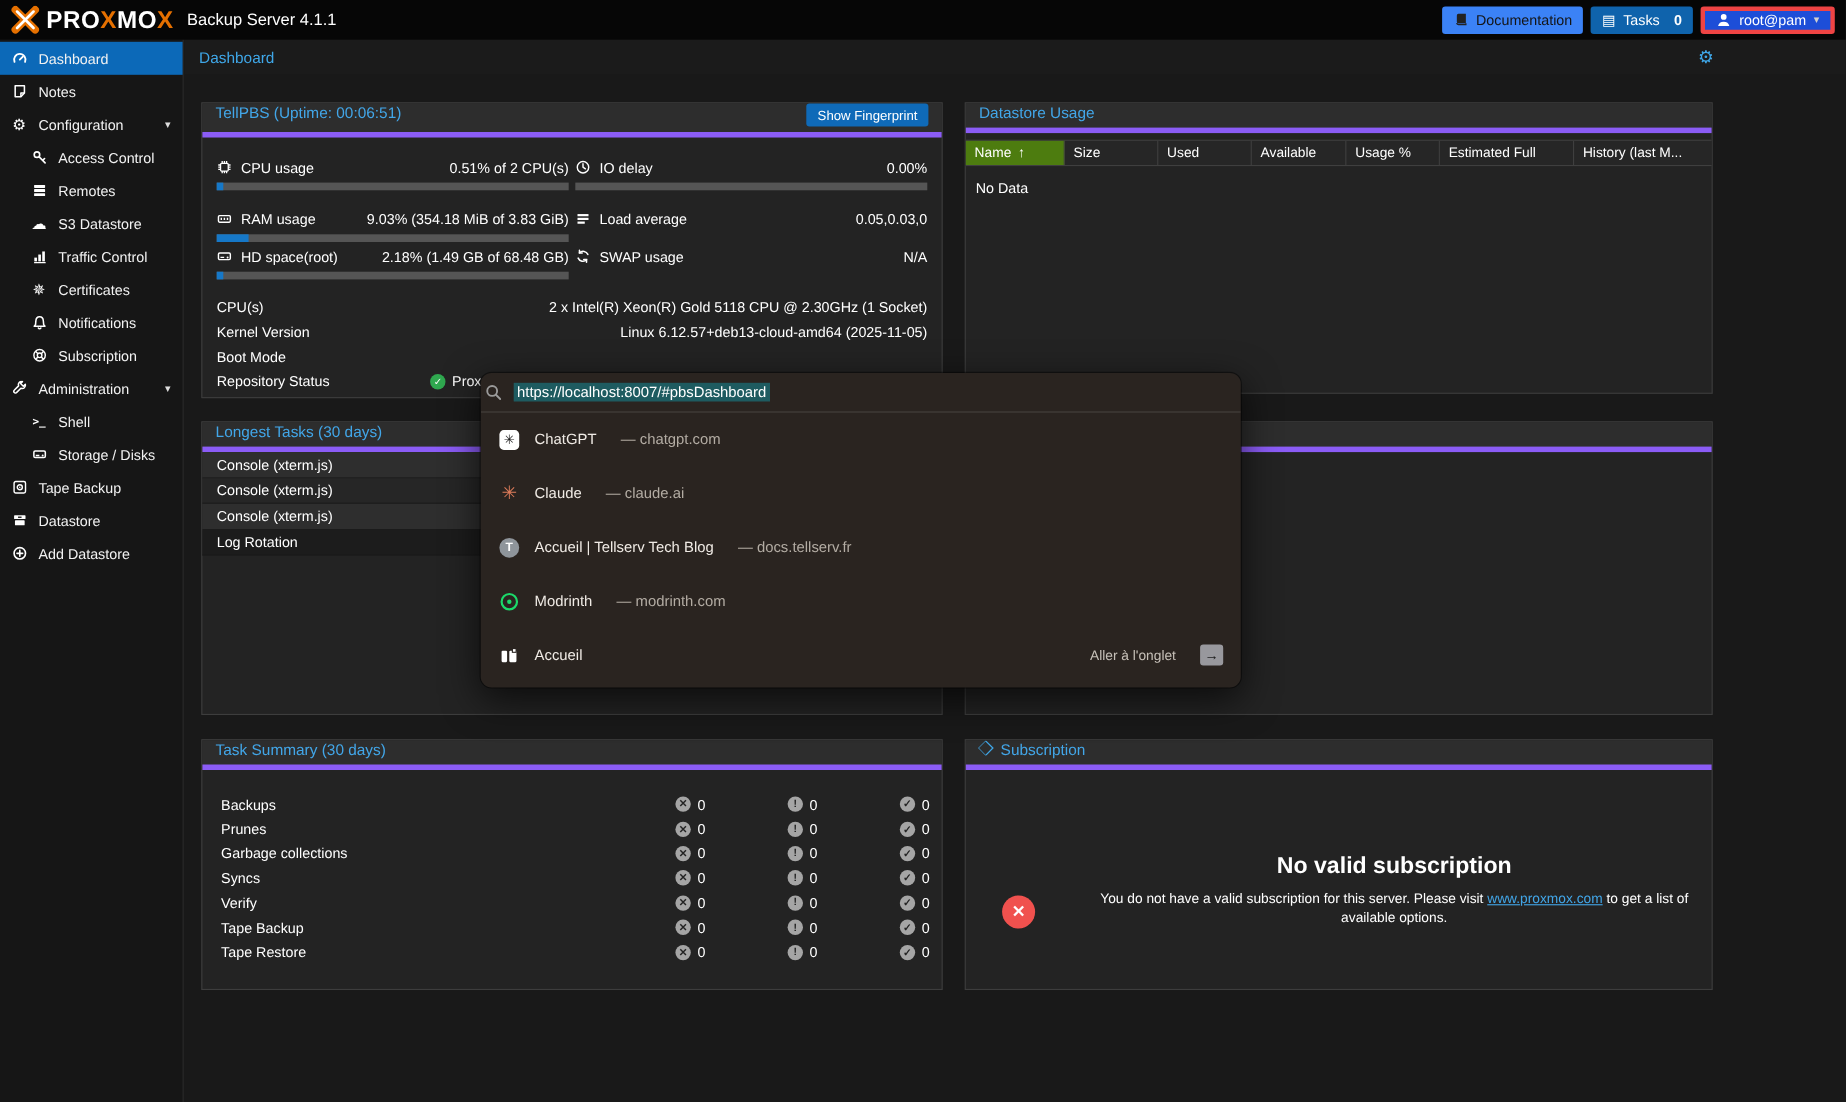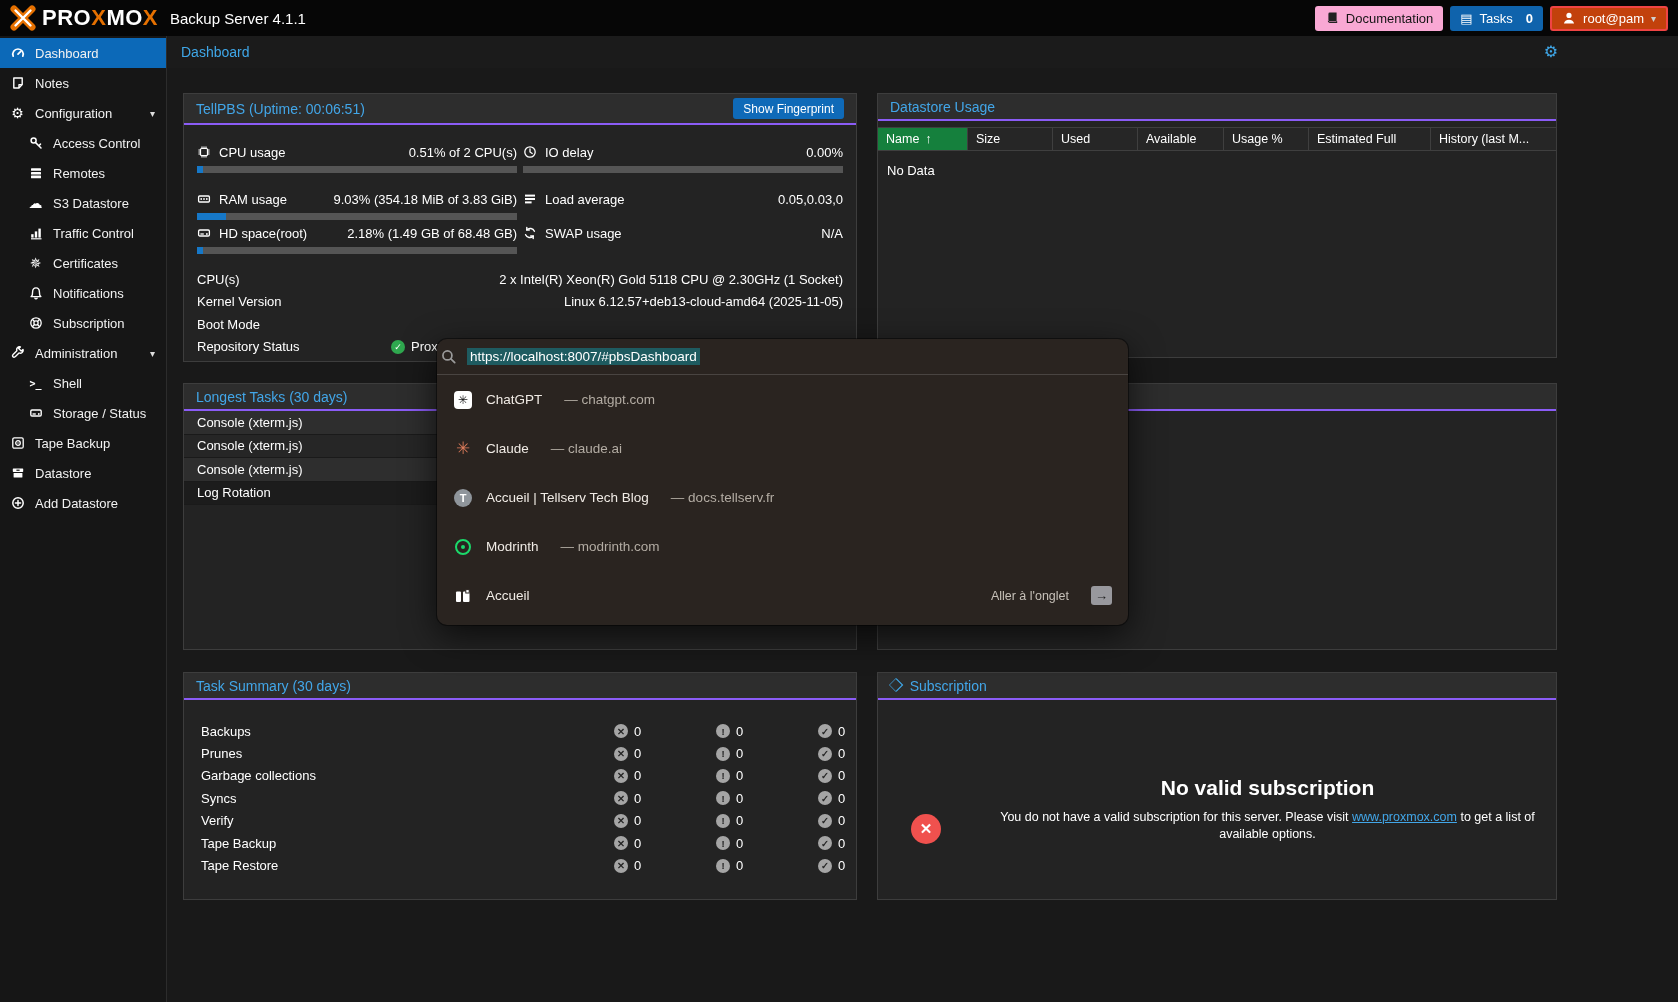--- a/index.html
+++ b/index.html
@@ -14,24 +14,24 @@
   
   #topbar { position:absolute; left:0; top:0; width:1678px; height:36px;
     background:#060606; display:flex; align-items:center; padding:0 10px; z-index:10; }
   .logo-wrap { display:flex; align-items:center; gap:6px; }
   .brand { font-weight:bold; font-size:22px; letter-spacing:.5px; color:#fff; }
   .brand .ox { color:#e57000; }
   .product { font-size:15px; margin-left:12px; color:#fff; }
   .tb-right { margin-left:auto; display:flex; gap:7px; align-items:center; }
   .btn { height:25px; border-radius:3px; display:flex; align-items:center; padding:0 10px;
     font-size:13px; gap:7px; cursor:pointer; }
-  .btn-doc { background:#f9a8d4; color:#141414; }
+  .btn-doc { background:#3b82f6; color:#141414; }
   .btn-tasks { background:#0f63ac; color:#fff; }
   .btn-tasks .cnt { font-weight:bold; margin-left:6px; }
-  .btn-user { background:#c2410c; border:2px solid #ef4444; color:#fff; }
+  .btn-user { background:#1d4ed8; border:4px solid #ef4444; color:#fff; }
   .caret-g { font-size:10px; color:#cfcfcf; }
 
   
   #sidebar { position:absolute; left:0; top:36px; width:167px; bottom:0;
     background:#161616; border-right:1px solid #2c2c2c; padding-top:2px; z-index:5; }
   .sitem { height:30px; display:flex; align-items:center; gap:9px; padding-left:9px;
     font-size:13px; color:#f2f2f2; position:relative; cursor:pointer; }
   .sitem.child { padding-left:27px; }
   .sitem.active { background:#0c69b8; }
   .sic { width:17px; min-width:17px; display:flex; justify-content:center; align-items:center;
@@ -39,22 +39,22 @@
   .caret { position:absolute; right:11px; font-size:10px; color:#ddd; }
   .tgi { font-size:14px; line-height:14px; }
 
   
   #crumb { position:absolute; left:168px; top:36px; width:1510px; height:32px;
     display:flex; align-items:center; padding:0 13px; color:#3fa7e8; font-size:14px; background:#1b1b1b; }
   .crumb-gear { position:absolute; right:120px; top:6px; font-size:16px; color:#3fa7e8; cursor:pointer; }
 
   
   .panel { position:absolute; background:#232323; border:1px solid #3d3d3d; }
-  .ph { height:27px; background:#2d2d2d; border-bottom:2px solid #8b5cf6; display:flex;
-    align-items:center; padding:0 12px; color:#42a6e8; font-size:14px; gap:8px; }
+  .ph { height:27px; background:#2d2d2d; border-bottom:5px solid #8b5cf6; display:flex;
+    align-items:flex-start; padding:0 12px; color:#42a6e8; font-size:14px; gap:8px; }
   #p-status  { left:183px; top:93px;  width:674px; height:269px; }
   #p-status .ph { height:31px; }
   #p-longest { left:183px; top:383px; width:674px; height:267px; }
   #p-tasksum { left:183px; top:672px; width:674px; height:228px; }
   #p-dsusage { left:877px; top:93px;  width:680px; height:265px; }
   #p-hidden  { left:877px; top:383px; width:680px; height:267px; }
   #p-subs    { left:877px; top:672px; width:680px; height:228px; }
   .fbtn { margin-left:auto; background:#0f6ab8; color:#fff; font-size:12px; height:21px;
     padding:0 10px; border-radius:3px; display:flex; align-items:center; cursor:pointer; }
 
@@ -86,21 +86,21 @@
   .tstat { position:absolute; display:flex; align-items:center; gap:6px; }
   .ts1 { left:430px; } .ts2 { left:532px; } .ts3 { left:634px; }
   .gcirc { width:14px; height:14px; border-radius:50%; background:#a5a5a5; color:#232323;
     font-size:9.5px; font-weight:bold; display:flex; align-items:center; justify-content:center; }
 
   
   .thead { display:flex; height:24px; background:#262626; border-top:1px solid #3f3f3f;
     border-bottom:1px solid #3f3f3f; font-size:12.5px; margin-top:6px; }
   .th { display:flex; align-items:center; padding-left:8px; border-right:1px solid #3f3f3f;
     gap:6px; cursor:pointer; white-space:nowrap; overflow:hidden; }
-  .th-name { background:#15803d;text-align:center; }
+  .th-name { background:#4d7c0f;text-align:center; }
   .nodata { padding:12px 0 0 9px; font-size:13px; }
 
   
   .err-circ { position:absolute; left:33px; top:114px; width:30px; height:30px; border-radius:50%;
     background:#f0514e; color:#fff; font-weight:bold; font-size:15px; display:flex;
     align-items:center; justify-content:center; }
   .sub-text { position:absolute; left:102px; top:76px; width:575px; text-align:center; }
   .sub-text h2 { font-size:21px; margin:0 0 9px 0; }
   .sub-text p { font-size:12.5px; line-height:17px; margin:0; }
   .plink { color:#42a6e8; text-decoration:underline; cursor:pointer; }
@@ -261,21 +261,21 @@
     <span>Shell</span>
   </div>
   <div class="sitem child">
     <span class="sic">
       <svg width="14" height="14" viewBox="0 0 14 14" stroke="#fff" stroke-width="1.4" fill="none">
         <rect x="1.8" y="4" width="10.4" height="6" rx="1.2"></rect>
           <circle cx="9.8" cy="8" r=".9" fill="#fff" stroke="none"></circle>
           <path d="M3.5,8 H6.8"></path>
       </svg>
     </span>
-    <span>Storage / Status</span>
+    <span>Storage / Disks</span>
   </div>
   <div class="sitem">
     <span class="sic">
       <svg width="14" height="14" viewBox="0 0 14 14" stroke="#fff" stroke-width="1.3" fill="none">
         <rect x="1.8" y="1.8" width="10.4" height="10.4" rx="1.5"></rect>
           <circle cx="7" cy="7" r="2.3"></circle>
           <circle cx="7" cy="7" r=".7" fill="#fff" stroke="none"></circle>
       </svg>
     </span>
     <span>Tape Backup</span>

